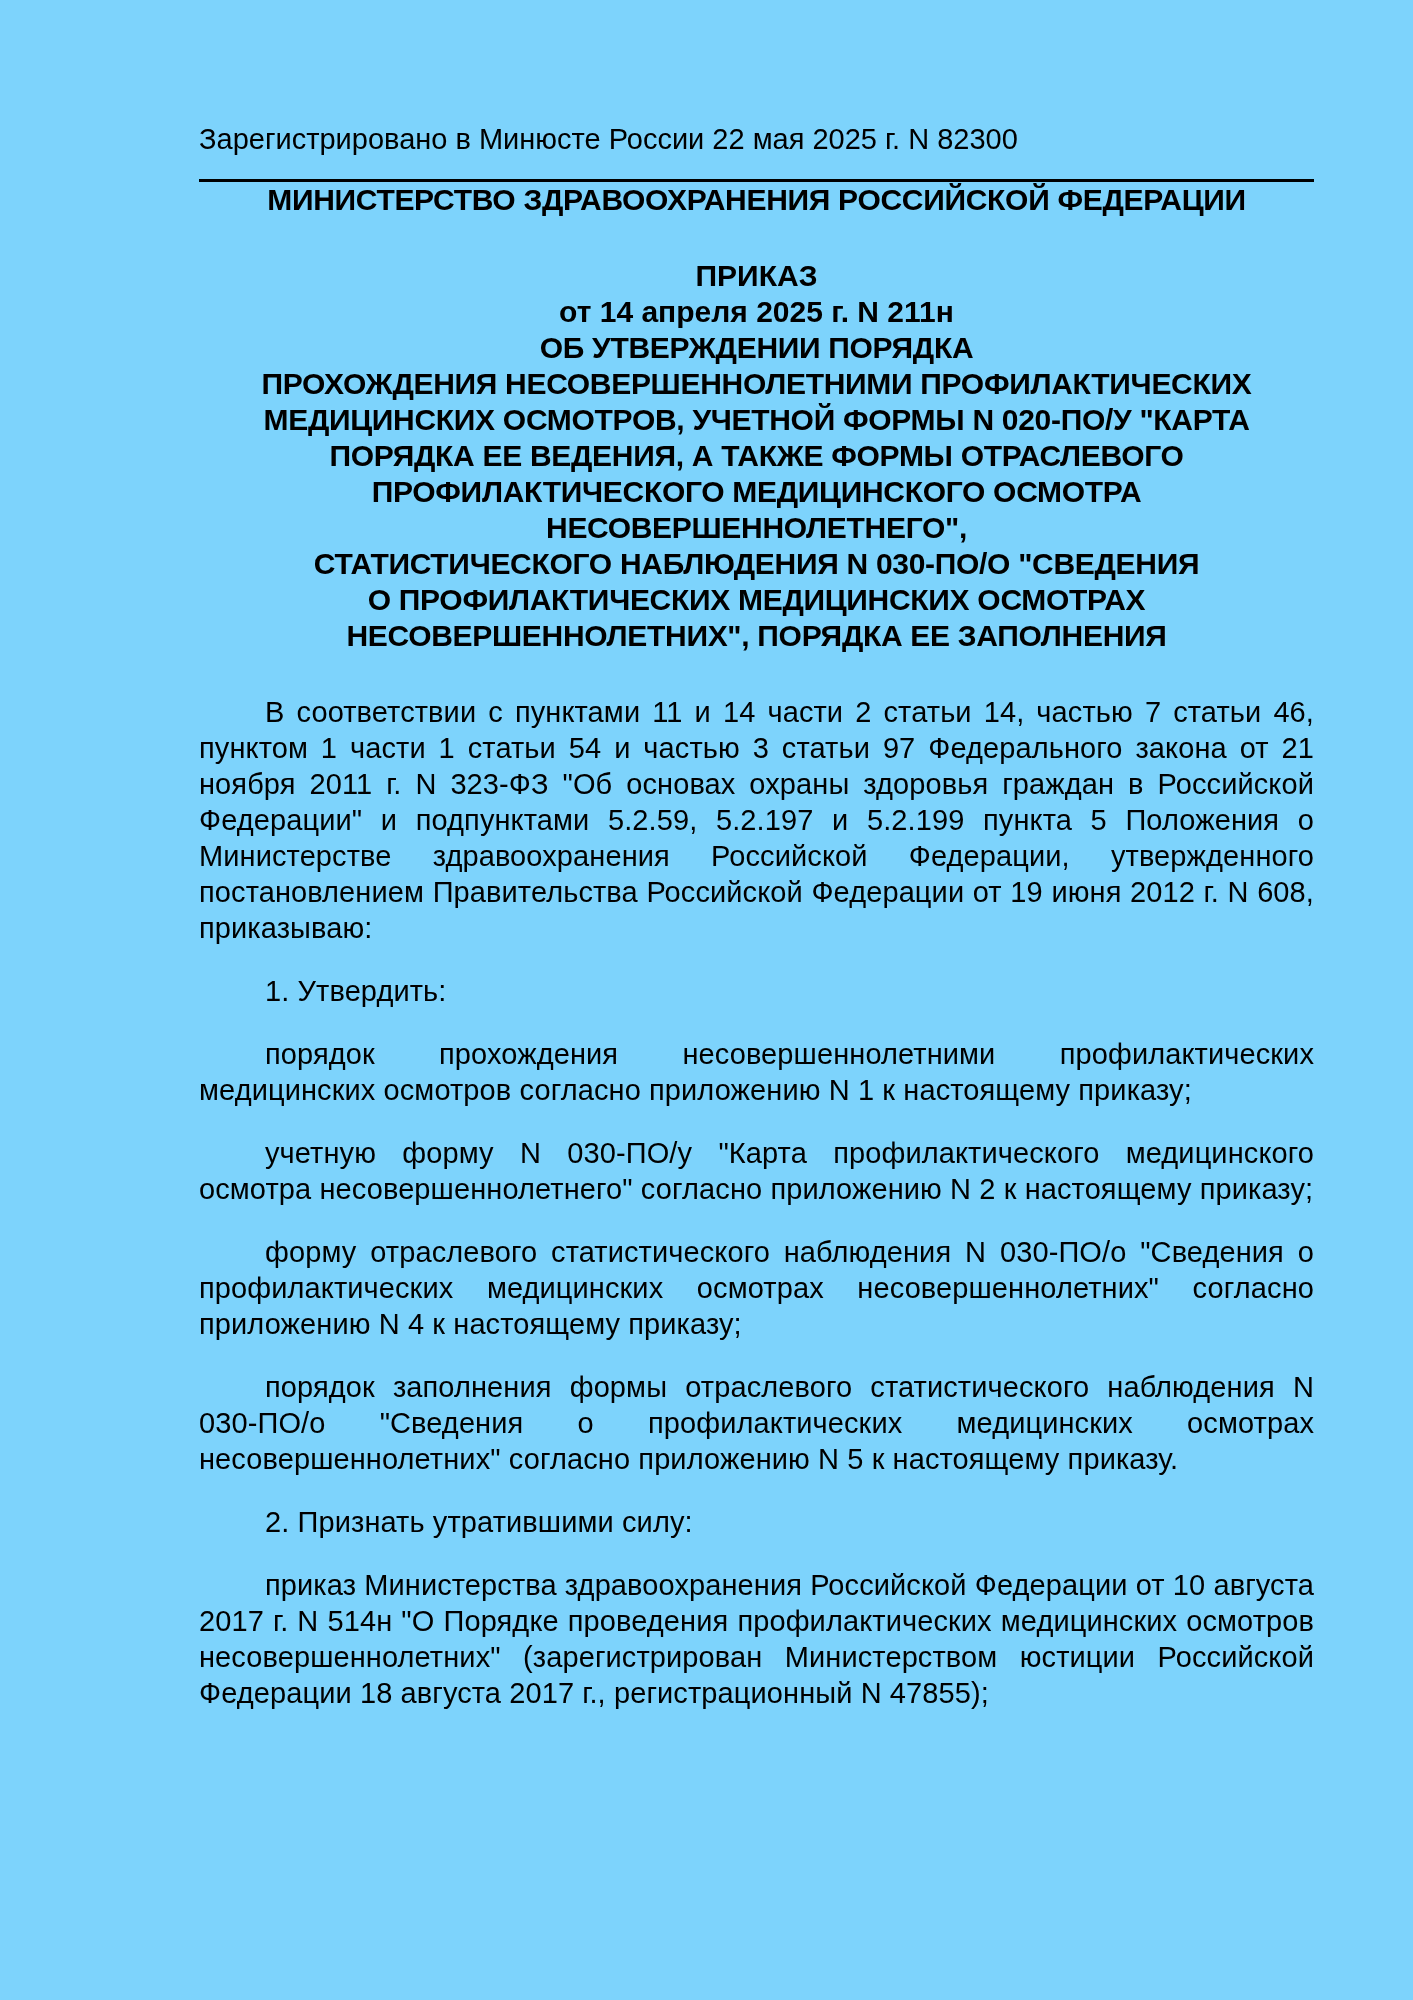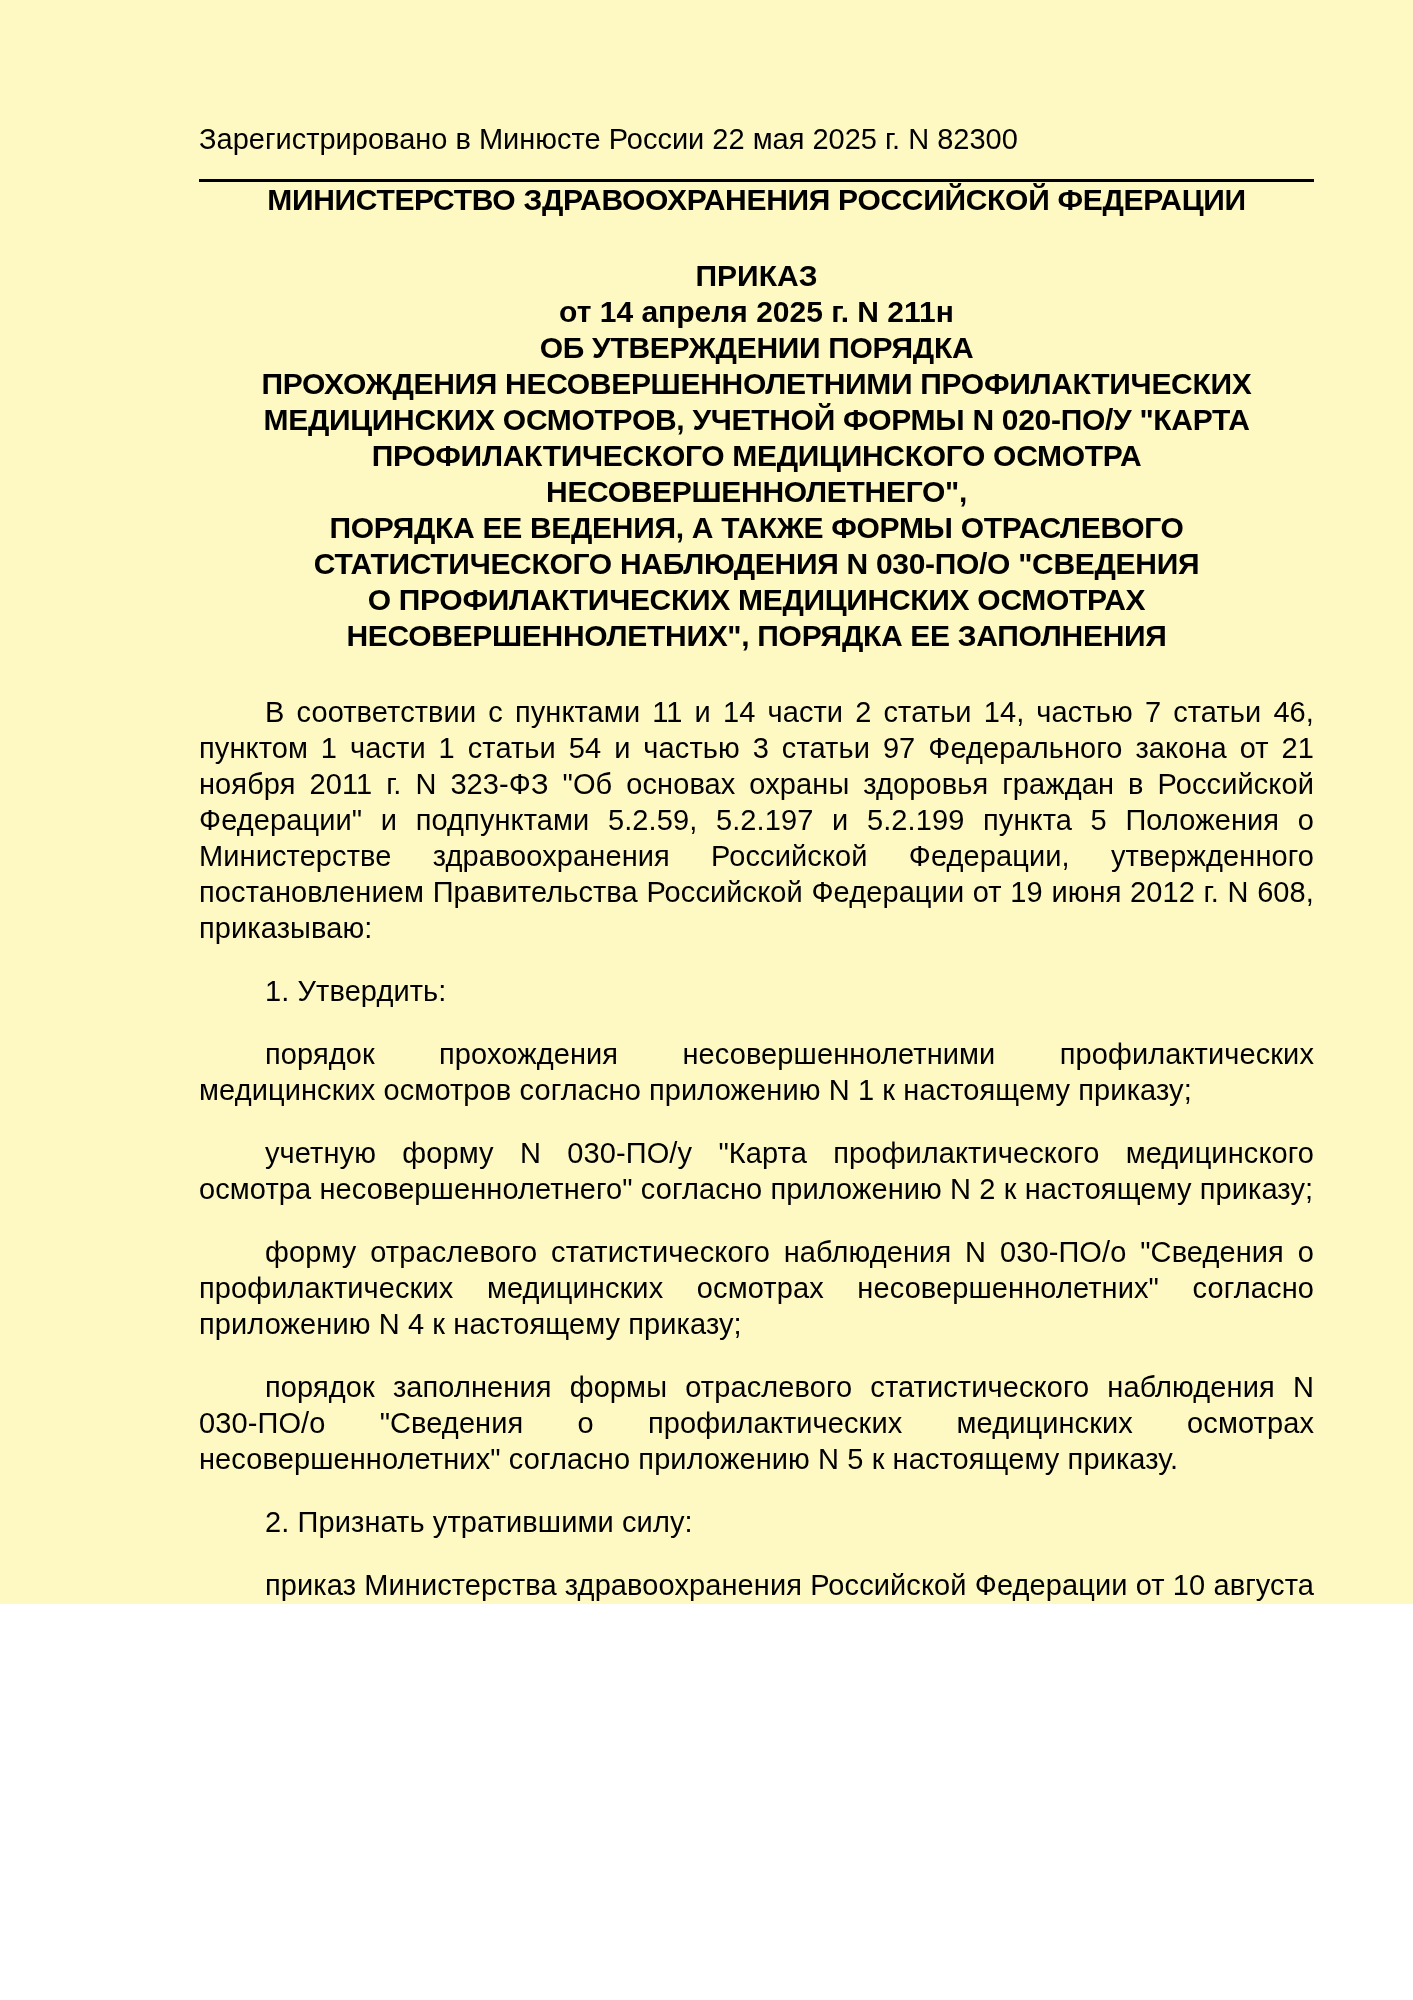--- a/index.html
+++ b/index.html
@@ -11,23 +11,23 @@
     width: 1413px;
     height: 2000px;
     font-family: "Liberation Sans", sans-serif;
     color: #000000;
     -webkit-font-smoothing: antialiased;
   }
   .page {
     position: relative;
     box-sizing: border-box;
     width: 1413px;
-    height: 1604px;
+    height: 2000px;
     padding: 122px 99px 0 199px;
-    background: #fef9c3;
+    background: #7dd3fc;
     overflow: hidden;
   }
   .reg-line {
     font-size: 29px;
     line-height: 35px;
     white-space: nowrap;
   }
   .rule {
     border: none;
     border-top: 3px solid #000000;
@@ -84,22 +84,22 @@
   <div class="ministry centered">МИНИСТЕРСТВО ЗДРАВООХРАНЕНИЯ РОССИЙСКОЙ ФЕДЕРАЦИИ</div>
 
   <div class="order-type centered">ПРИКАЗ</div>
 
   <div class="order-date centered">от 14 апреля 2025 г. N 211н</div>
 
   <div class="subject centered">
     <span class="subject-line">ОБ УТВЕРЖДЕНИИ ПОРЯДКА</span>
     <span class="subject-line">ПРОХОЖДЕНИЯ НЕСОВЕРШЕННОЛЕТНИМИ ПРОФИЛАКТИЧЕСКИХ</span>
     <span class="subject-line">МЕДИЦИНСКИХ ОСМОТРОВ, УЧЕТНОЙ ФОРМЫ N 020-ПО/У "КАРТА</span>
+    <span class="subject-line">ПОРЯДКА ЕЕ ВЕДЕНИЯ, А ТАКЖЕ ФОРМЫ ОТРАСЛЕВОГО</span>
     <span class="subject-line">ПРОФИЛАКТИЧЕСКОГО МЕДИЦИНСКОГО ОСМОТРА НЕСОВЕРШЕННОЛЕТНЕГО",</span>
-    <span class="subject-line">ПОРЯДКА ЕЕ ВЕДЕНИЯ, А ТАКЖЕ ФОРМЫ ОТРАСЛЕВОГО</span>
     <span class="subject-line">СТАТИСТИЧЕСКОГО НАБЛЮДЕНИЯ N 030-ПО/О "СВЕДЕНИЯ</span>
     <span class="subject-line">О ПРОФИЛАКТИЧЕСКИХ МЕДИЦИНСКИХ ОСМОТРАХ</span>
     <span class="subject-line">НЕСОВЕРШЕННОЛЕТНИХ", ПОРЯДКА ЕЕ ЗАПОЛНЕНИЯ</span>
   </div>
 
   <div class="body-text">
     <p class="para">В соответствии с пунктами 11 и 14 части 2 статьи 14, частью 7 статьи 46, пунктом 1 части 1 статьи 54 и частью 3 статьи 97 Федерального закона от 21 ноября 2011 г. N 323-ФЗ "Об основах охраны здоровья граждан в Российской Федерации" и подпунктами 5.2.59, 5.2.197 и 5.2.199 пункта 5 Положения о Министерстве здравоохранения Российской Федерации, утвержденного постановлением Правительства Российской Федерации от 19 июня 2012 г. N 608, приказываю:</p>
     <p class="para">1. Утвердить:</p>
     <p class="para">порядок прохождения несовершеннолетними профилактических медицинских осмотров согласно приложению N 1 к настоящему приказу;</p>
     <p class="para">учетную форму N 030-ПО/у "Карта профилактического медицинского осмотра несовершеннолетнего" согласно приложению N 2 к настоящему приказу;</p>

